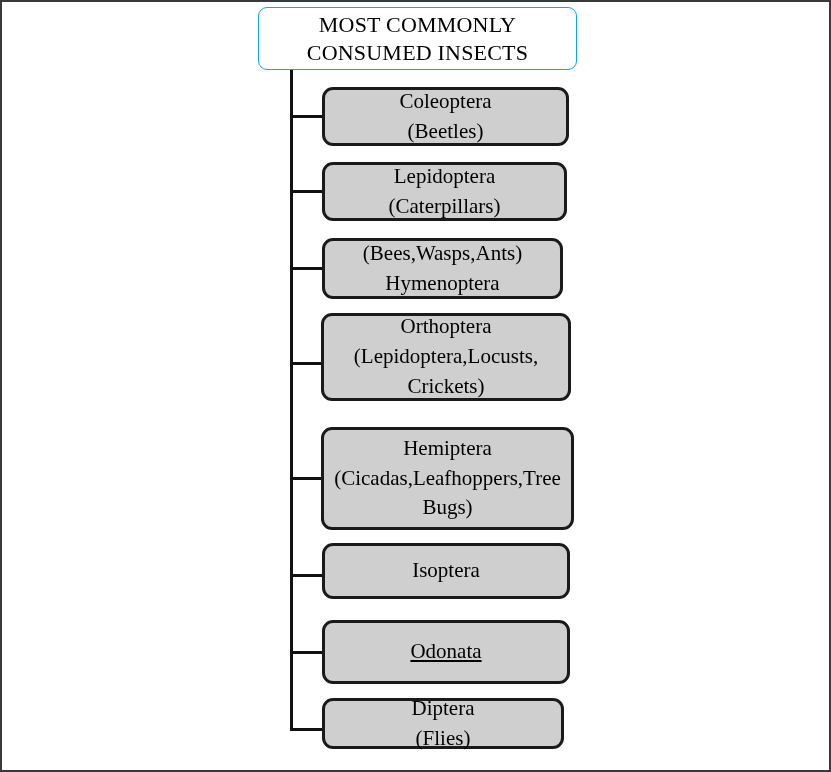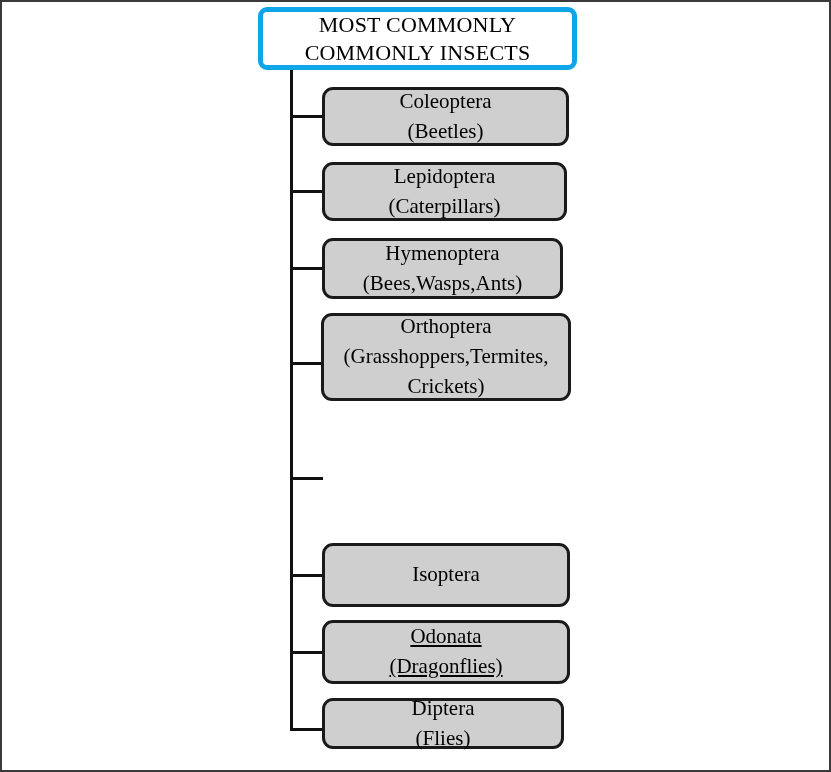--- a/index.html
+++ b/index.html
@@ -36,21 +36,21 @@
     pointer-events: none;
   }
   
   .node-root {
     position: absolute;
     left: 256px;
     top: 5px;
     width: 319px;
     height: 63px;
     background: #ffffff;
-    border: 5px solid #0ea5e9;
+    border: 1px solid #0ea5e9;
     border-radius: 9px;
     box-sizing: border-box;
     display: flex;
     flex-direction: column;
     align-items: center;
     justify-content: center;
     text-align: center;
     line-height: 1.26;
     font-size: 22px;
     color: #000000;
@@ -97,52 +97,56 @@
       <div class="line line-h" style="left:288px; top:265px; width:34px;"></div>
       <div class="line line-h" style="left:288px; top:360px; width:33px;"></div>
       <div class="line line-h" style="left:288px; top:475px; width:33px;"></div>
       <div class="line line-h" style="left:288px; top:572px; width:34px;"></div>
       <div class="line line-h" style="left:288px; top:649px; width:34px;"></div>
       <div class="line line-h" style="left:288px; top:726px; width:34px;"></div>
     </div>
 
     <div class="node-root">
       <span class="ln">MOST COMMONLY</span>
-      <span class="ln">COMMONLY INSECTS</span>
+      <span class="ln">CONSUMED INSECTS</span>
     </div>
 
     <div class="node-child" style="left:320px; top:85px; width:247px; height:59px;">
       <span class="ln">Coleoptera</span>
       <span class="ln">(Beetles)</span>
     </div>
 
     <div class="node-child" style="left:320px; top:160px; width:245px; height:59px;">
       <span class="ln">Lepidoptera</span>
       <span class="ln">(Caterpillars)</span>
     </div>
 
     <div class="node-child" style="left:320px; top:236px; width:241px; height:61px;">
+      <span class="ln">(Bees,Wasps,Ants)</span>
       <span class="ln">Hymenoptera</span>
-      <span class="ln">(Bees,Wasps,Ants)</span>
     </div>
 
     <div class="node-child" style="left:319px; top:311px; width:250px; height:88px;">
       <span class="ln">Orthoptera</span>
-      <span class="ln">(Grasshoppers,Termites,</span>
+      <span class="ln">(Lepidoptera,Locusts,</span>
       <span class="ln">Crickets)</span>
     </div>
 
+    <div class="node-child" style="left:319px; top:425px; width:253px; height:103px;">
+      <span class="ln">Hemiptera</span>
+      <span class="ln">(Cicadas,Leafhoppers,Tree</span>
+      <span class="ln">Bugs)</span>
+    </div>
 
-    <div class="node-child" style="left:320px; top:541px; width:248px; height:64px;">
+    <div class="node-child" style="left:320px; top:541px; width:248px; height:56px;">
       <span class="ln">Isoptera</span>
     </div>
 
     <div class="node-child" style="left:320px; top:618px; width:248px; height:64px;text-decoration:underline;">
       <span class="ln">Odonata</span>
-      <span class="ln">(Dragonflies)</span>
     </div>
 
     <div class="node-child" style="left:320px; top:696px; width:242px; height:51px;">
       <span class="ln">Diptera</span>
       <span class="ln">(Flies)</span>
     </div>
 
   </div>
 </div>
 

